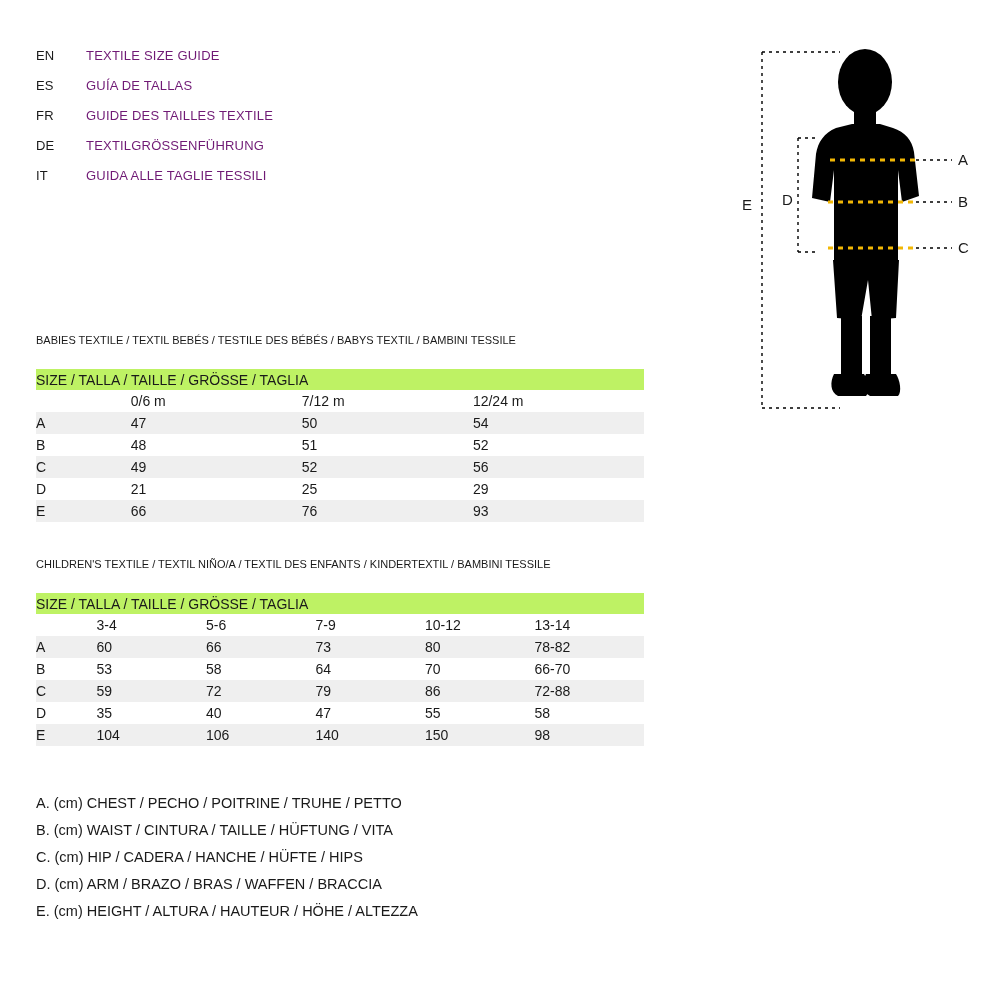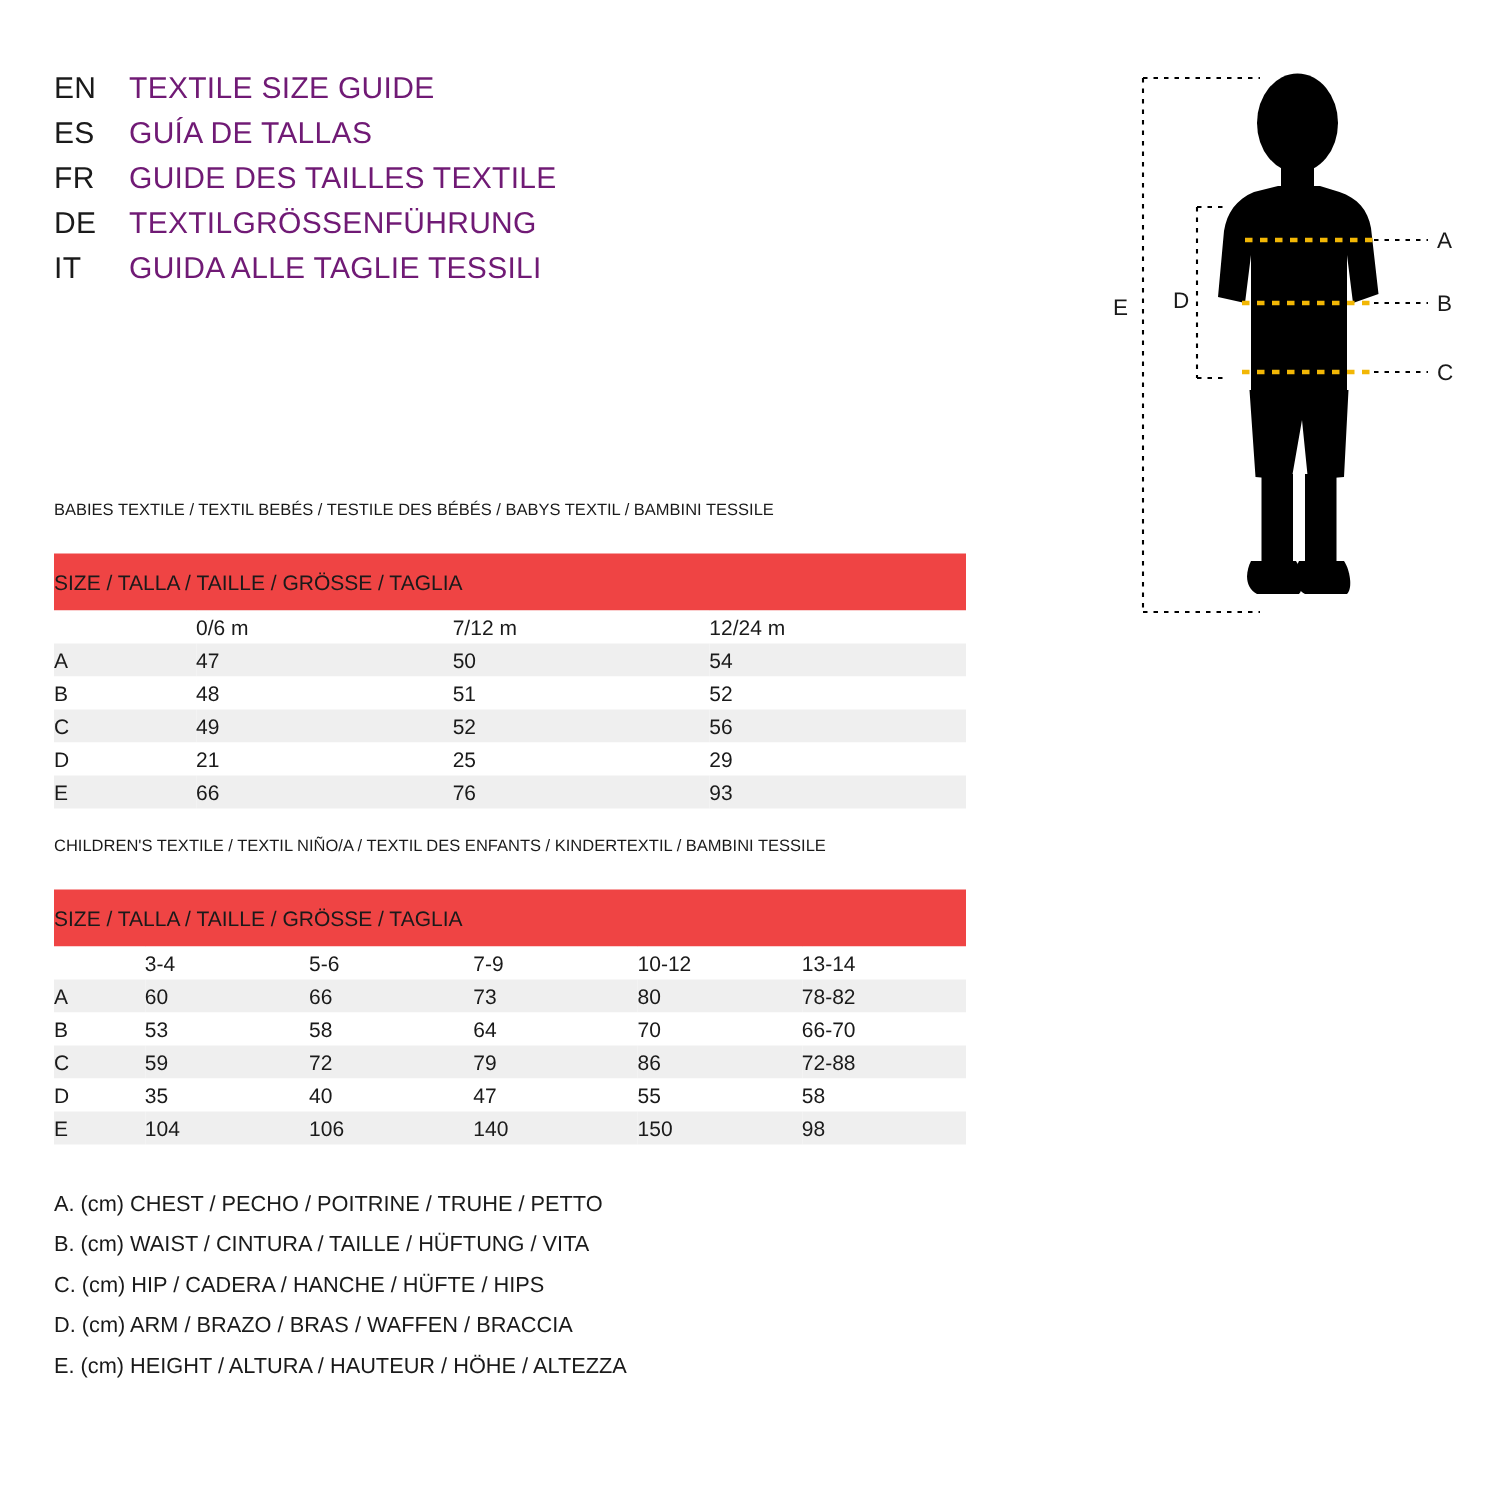--- a/index.html
+++ b/index.html
@@ -20,21 +20,21 @@
   .titles {
     position: absolute;
     left: 36px;
     top: 48px;
     width: 520px;
   }
   .title-row {
     display: flex;
     align-items: baseline;
     height: 30px;
-    font-size: 20px;
+    font-size: 13px;
     letter-spacing: 0.2px;
   }
   .title-lang {
     width: 50px;
     flex: 0 0 50px;
     color: #1a1a1a;
   }
   .title-text {
     color: #701a75;
   }
@@ -67,22 +67,22 @@
     font-size: 14px;
     color: #1a1a1a;
   }
   table.size-table td, table.size-table th {
     padding: 0;
     margin: 0;
     font-weight: normal;
     text-align: left;
   }
   .tbl-title-row td {
-    background: #ef4444;
-    height: 38px;
+    background: #bef264;
+    height: 21px;
     padding-left: 6px;
     font-size: 14px;
     white-space: nowrap;
   }
   .hdr-row td {
     height: 22px;
     background: #ffffff;
   }
   .row-even td { background: #efefef; height: 22px; }
   .row-odd td  { background: #ffffff; height: 22px; }

